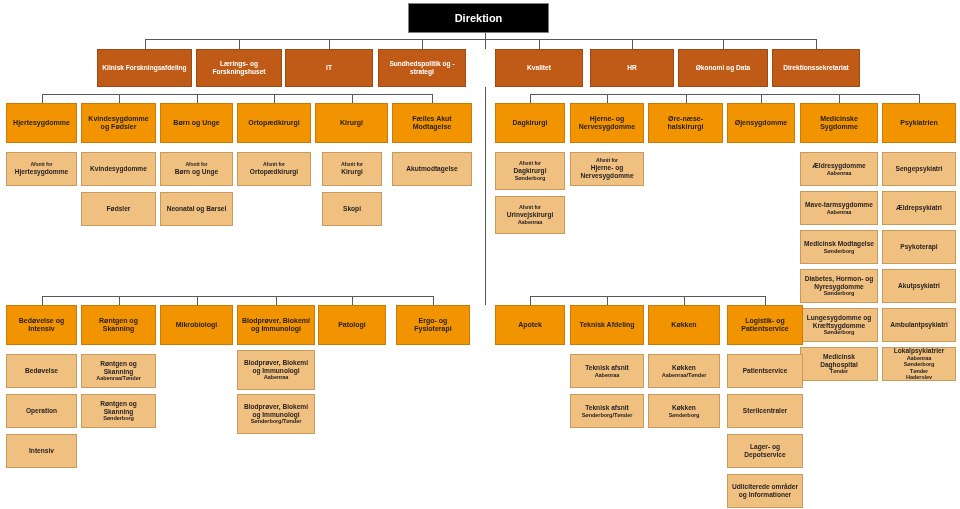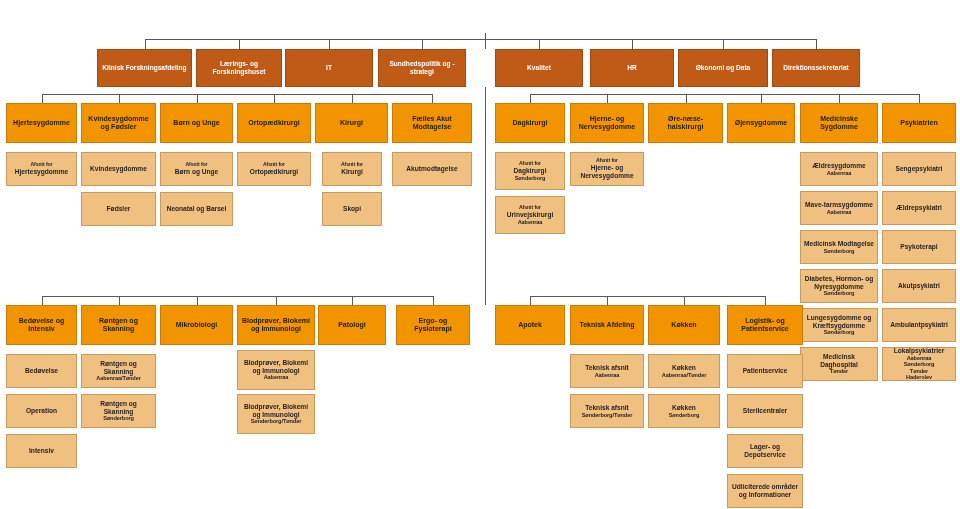--- a/index.html
+++ b/index.html
@@ -58,20 +58,23 @@
     font-size:6.6px;
     font-weight:bold;
   }
 
   .line{position:absolute;background:#595959;}
 </style>
 </head>
 <body>
 
 <div id="chart">
+    <div class="node lv-root" style="left: 408px; top: 3px; width: 141px; height: 30px;">
+      <span class="ttl">Direktion</span>
+    </div>
     <div class="line" style="left: 485px; top: 33px; width: 1px; height: 16px; background: rgb(89, 89, 89);"></div>
     <div class="line" style="left: 144.5px; top: 39px; width: 671.5px; height: 1px; background: rgb(89, 89, 89);"></div>
     <div class="line" style="left: 485px; top: 39px; width: 1px; height: 10px; background: rgb(89, 89, 89);"></div>
     <div class="line" style="left: 144.5px; top: 39px; width: 1px; height: 10px; background: rgb(89, 89, 89);"></div>
     <div class="node lv-dir" style="left: 97px; top: 49px; width: 95px; height: 38px;">
       <span class="ttl">Klinisk Forskningsafdeling</span>
     </div>
     <div class="line" style="left: 239px; top: 39px; width: 1px; height: 10px; background: rgb(89, 89, 89);"></div>
     <div class="node lv-dir" style="left: 196px; top: 49px; width: 86px; height: 38px;">
       <span class="ttl">Lærings- og Forskningshuset</span>

